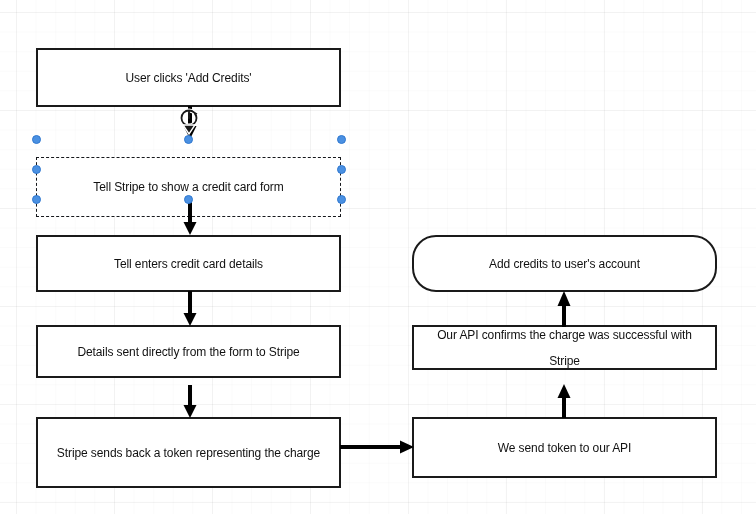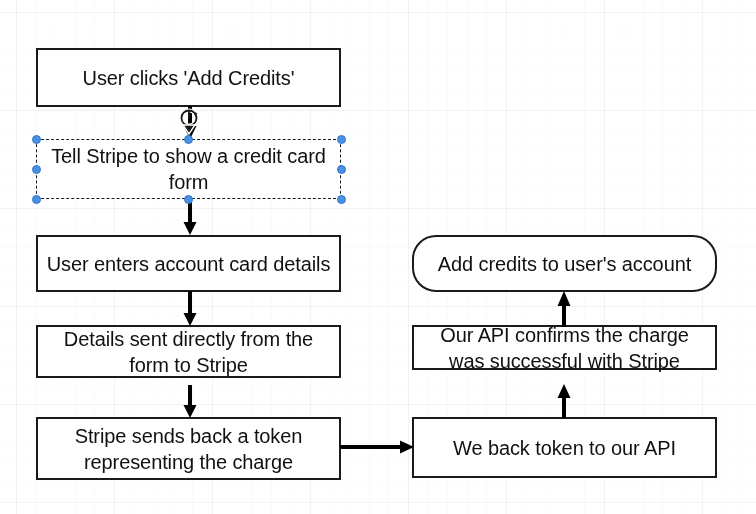--- a/index.html
+++ b/index.html
@@ -33,33 +33,34 @@
   .node {
     position: absolute;
     box-sizing: border-box;
     background: #ffffff;
     border: 2px solid #1a1a1a;
     display: flex;
     align-items: center;
     justify-content: center;
     text-align: center;
     color: #111111;
-    font-size: 20px;
+    font-size: 12px;
     line-height: 26px;
     font-family: "Liberation Sans", sans-serif;
     letter-spacing: -0.1px;
     padding: 0 8px;
     user-select: none;
   }
   .node .label { display: block; width: 100%; }
 
   
   .node.selected {
     border: 1px dashed #16181c;
     background: #ffffff;
+    margin-top: 18px;
   }
 
   
   .handle {
     position: absolute;
     width: 9px;
     height: 9px;
     border-radius: 50%;
     background: #4a90e2;
     border: 1px solid #2f78cf;
@@ -155,36 +156,36 @@
     <svg width="24" height="30" viewBox="0 0 24 30">
       <circle cx="11" cy="10" r="7.5" fill="none" stroke="#ffffff" stroke-width="4"></circle>
       <circle cx="11" cy="10" r="7.5" fill="none" stroke="#1a1a1a" stroke-width="1.8"></circle>
       <path d="M11 3 L11 10" stroke="#1a1a1a" stroke-width="1.8" stroke-linecap="round"></path>
       <path d="M16.5 4 L19.5 5.5 L16.5 7.5 Z" fill="#1a1a1a"></path>
       <path d="M5 17 L11 26 L17 17 Z" fill="#1a1a1a" stroke="#ffffff" stroke-width="1.4"></path>
     </svg>
   </div>
 
   <div class="node" style="left:36px; top:235px; width:305px; height:57px;">
-    <span class="label">User enters account card details</span>
+    <span class="label">Tell enters credit card details</span>
   </div>
 
   <div class="node" style="left:36px; top:325px; width:305px; height:53px;">
     <span class="label">Details sent directly from the form to Stripe</span>
   </div>
 
-  <div class="node" style="left:36px; top:417px; width:305px; height:63px;">
+  <div class="node" style="left:36px; top:417px; width:305px; height:71px;">
     <span class="label">Stripe sends back a token representing the charge</span>
   </div>
 
   <div class="node" style="left:412px; top:235px; width:305px; height:57px;border-radius:24px;">
     <span class="label">Add credits to user's account</span>
   </div>
 
   <div class="node" style="left:412px; top:325px; width:305px; height:45px;">
     <span class="label">Our API confirms the charge was successful with Stripe</span>
   </div>
 
   <div class="node" style="left:412px; top:417px; width:305px; height:61px;">
-    <span class="label">We back token to our API</span>
+    <span class="label">We send token to our API</span>
   </div>
 
 </div>
 
 </body></html>

